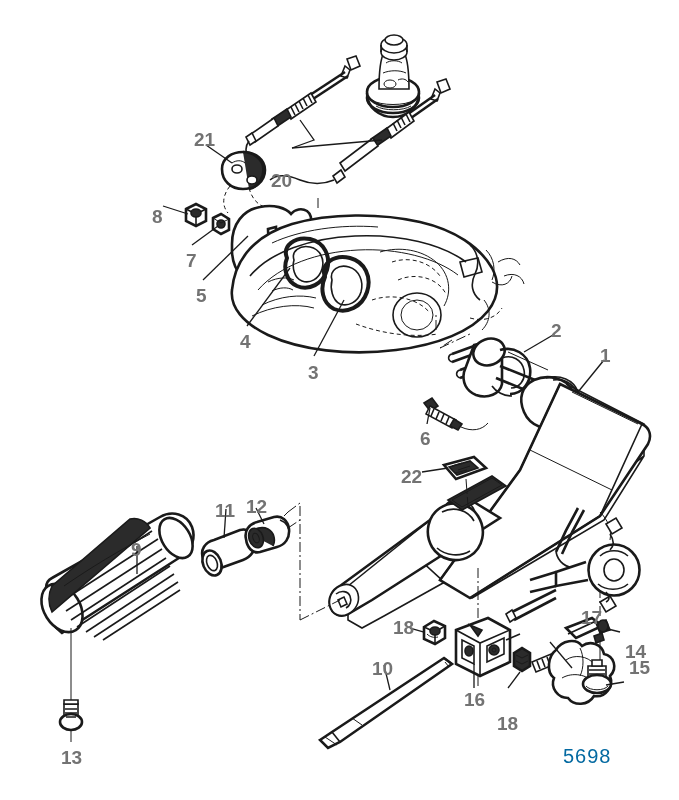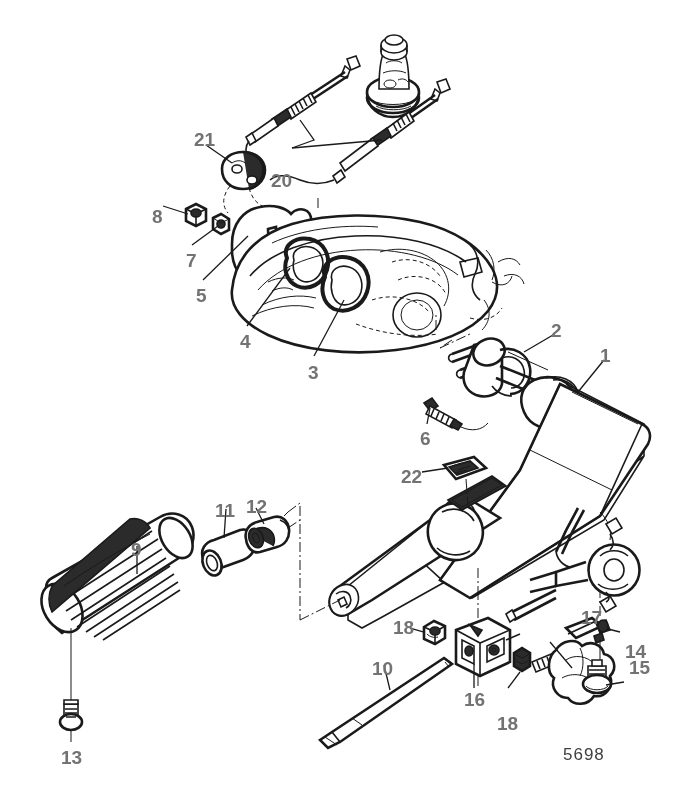--- a/index.html
+++ b/index.html
@@ -17,23 +17,23 @@
     font-weight:700;
     color:#737373;
     letter-spacing:0px;
     line-height:19px;
     white-space:nowrap;
     user-select:none;
   }
   .figno{
     position:absolute;
     font-family:"Liberation Sans", sans-serif;
-    font-size:17px;
+    font-size:20px;
     font-weight:400;
-    color:#404040;
+    color:#0369a1;
     letter-spacing:1px;
     white-space:nowrap;
   }
   .ln{stroke:#1a1a1a;fill:none;}
   .part-fill-white{fill:#ffffff;}
   .part-fill-dark{fill:#2b2b2b;}
   .hatch-line{stroke:#1a1a1a;stroke-width:1.6;fill:none;}
   .thin{stroke-width:1;}
   .med{stroke-width:1.6;}
   .thick{stroke-width:2.6;}

